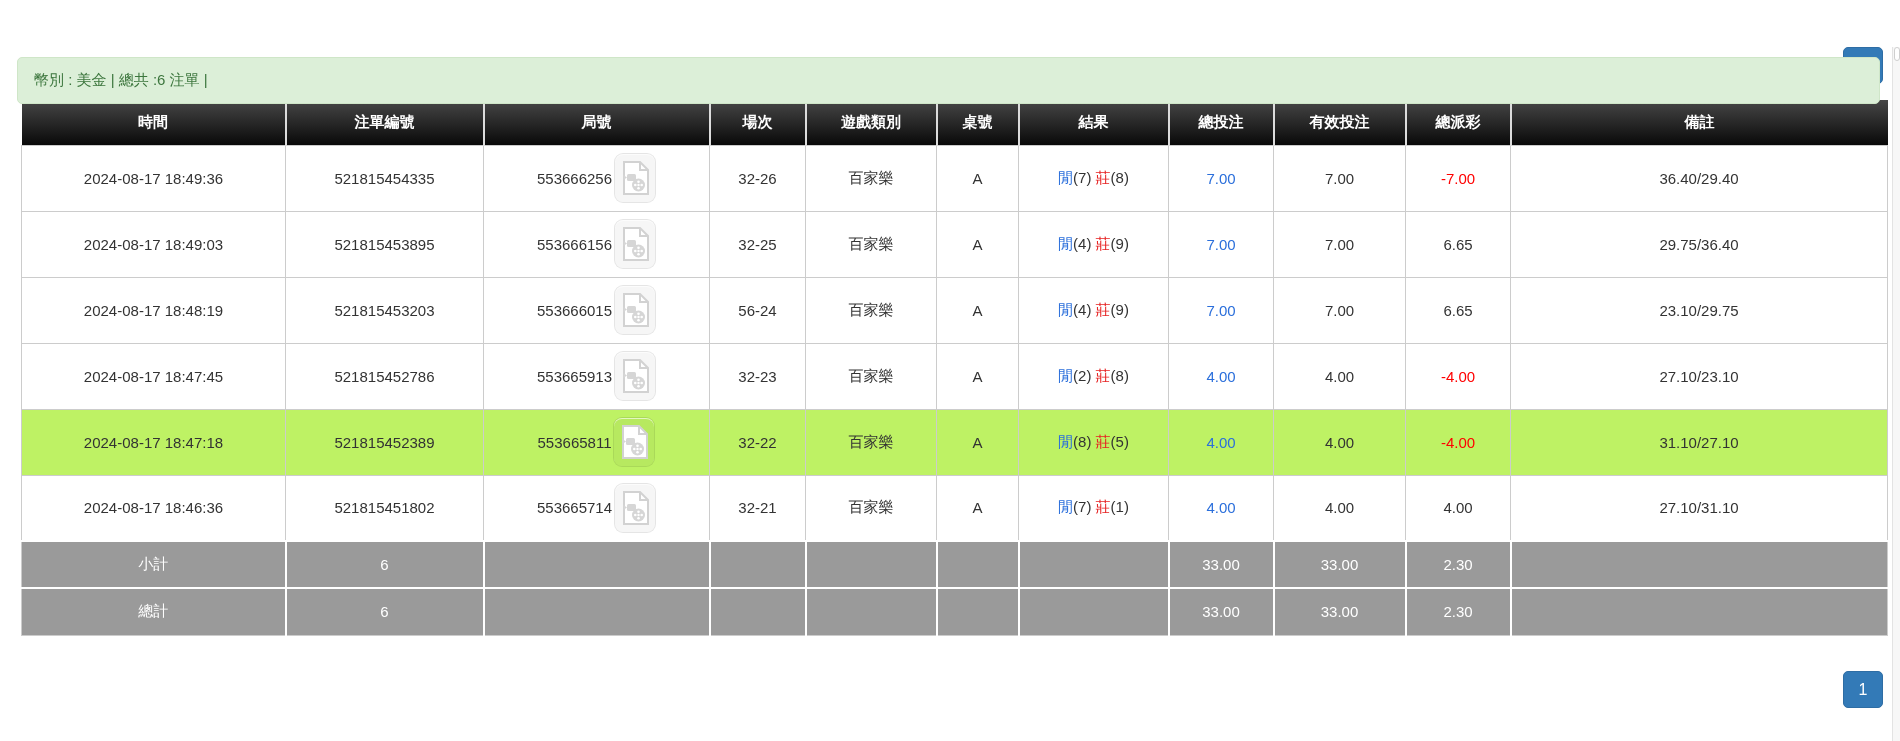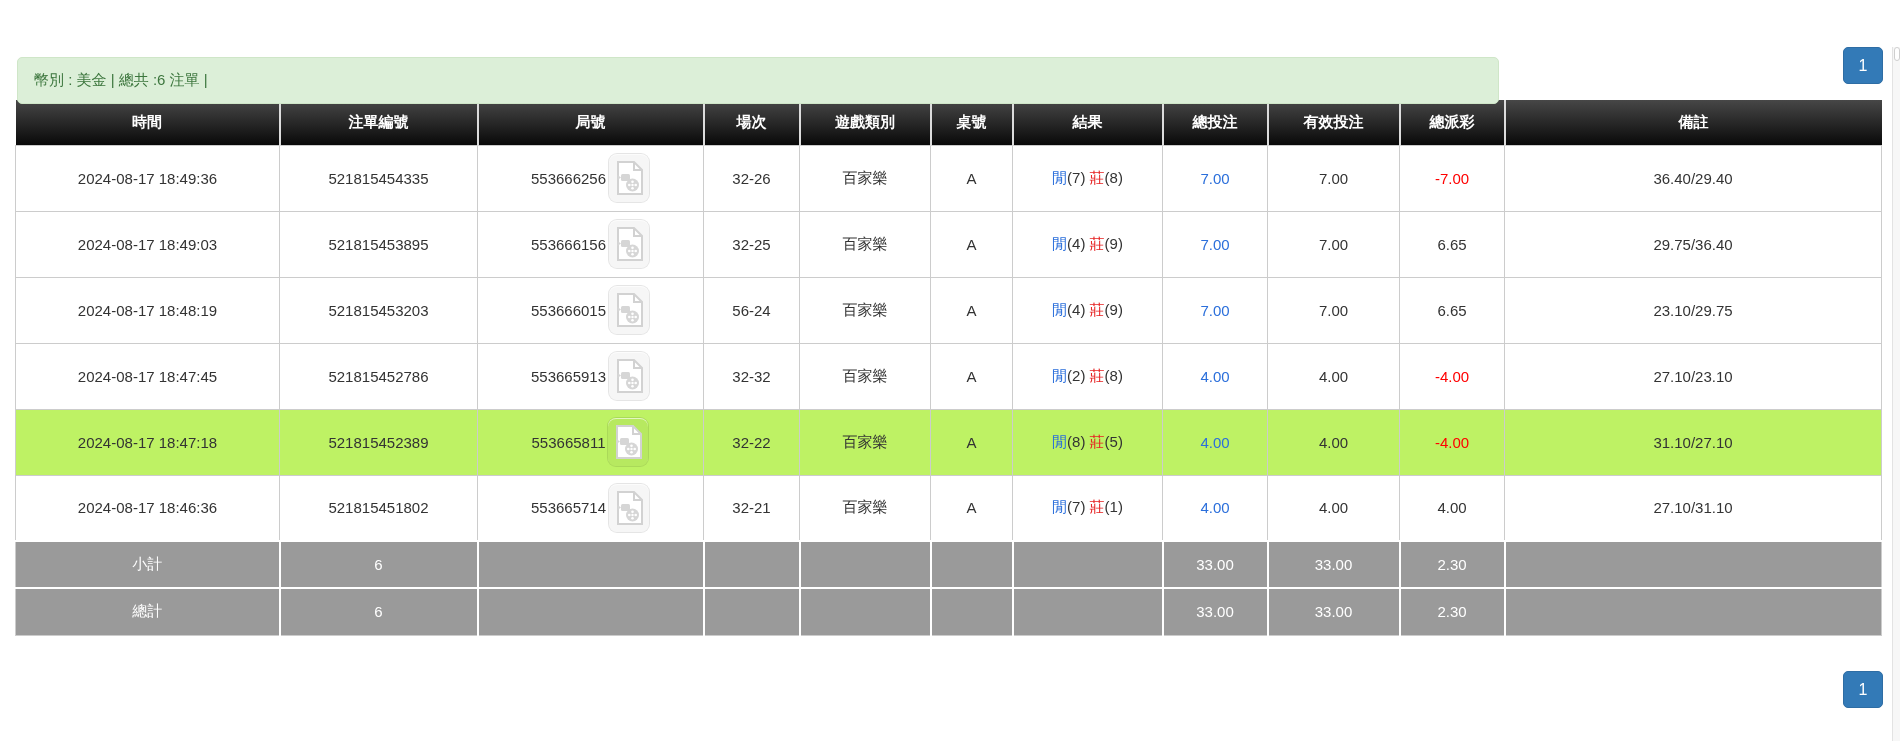--- a/index.html
+++ b/index.html
@@ -2,39 +2,39 @@
 <html><head>
 <meta charset="utf-8">
 <style>
   * { margin:0; padding:0; box-sizing:border-box; }
   html,body { width:1900px; height:741px; overflow:hidden; background:#fff;
     font-family:"Liberation Sans","DejaVu Sans",sans-serif; }
   .page { position:relative; width:1900px; height:741px; }
 
   
   .alert {
-    position:absolute; left:17px; top:10px; width:1482px; height:47px;
+    position:absolute; left:17px; top:10px; width:1863px; height:47px;
     background:#dcefd8; border:1px solid #cfe6c8; border-radius:5px;
     display:flex; align-items:center; justify-content:space-between;
     padding:0 16px; font-size:15px;
   }
   .alert .left { color:#3c763d; }
   .alert .right { color:#f21c1c; }
 
   
   .pager-top { margin:47px 17px 16px 17px; width:1866px; text-align:right; height:37px; }
   .pager-bottom { margin:35px 17px 0 17px; width:1866px; text-align:right; height:37px; }
   .page-btn {
     display:inline-block; min-width:40px; height:37px; line-height:35px;
     background:#337ab7; border:1px solid #2e6da4; border-radius:5px;
     color:#fff; font-size:16px; text-align:center; cursor:pointer;
   }
 
   
-  table { border-collapse:collapse; table-layout:fixed; width:1866px; margin-left:15px;
+  table { border-collapse:collapse; table-layout:fixed; width:1866px; margin-left:21px;
     font-size:15px; color:#333; }
   thead th {
     background:linear-gradient(#474747,#090909); color:#fff; font-weight:bold;
     height:45px; text-align:center; border-right:2px solid #dcdcdc; font-size:15px;
   }
   thead th:last-child { border-right:none; }
   tbody td {
     background:#fff; height:66px; text-align:center; vertical-align:middle;
     border:1px solid #cccccc;
   }
@@ -237,21 +237,21 @@
             <circle cx="16.5" cy="24" r="6.5" fill="#d6d6d6"></circle>
             <circle cx="16.5" cy="24" r="1.2" fill="#fff"></circle>
             <circle cx="16.5" cy="20.8" r="1.3" fill="#fff"></circle>
             <circle cx="16.5" cy="27.2" r="1.3" fill="#fff"></circle>
             <circle cx="13.3" cy="24" r="1.3" fill="#fff"></circle>
             <circle cx="19.7" cy="24" r="1.3" fill="#fff"></circle>
           </svg>
         </span>
       </div>
     </td>
-    <td>32-32</td>
+    <td>32-23</td>
     <td>百家樂</td>
     <td>A</td>
     <td>
       <span class="lbl-player">閒</span><span>(2)</span>
       <span class="lbl-banker">莊</span><span>(8)</span>
     </td>
     <td>
       <span class="total-bet-link">4.00</span>
     </td>
     <td>4.00</td>

